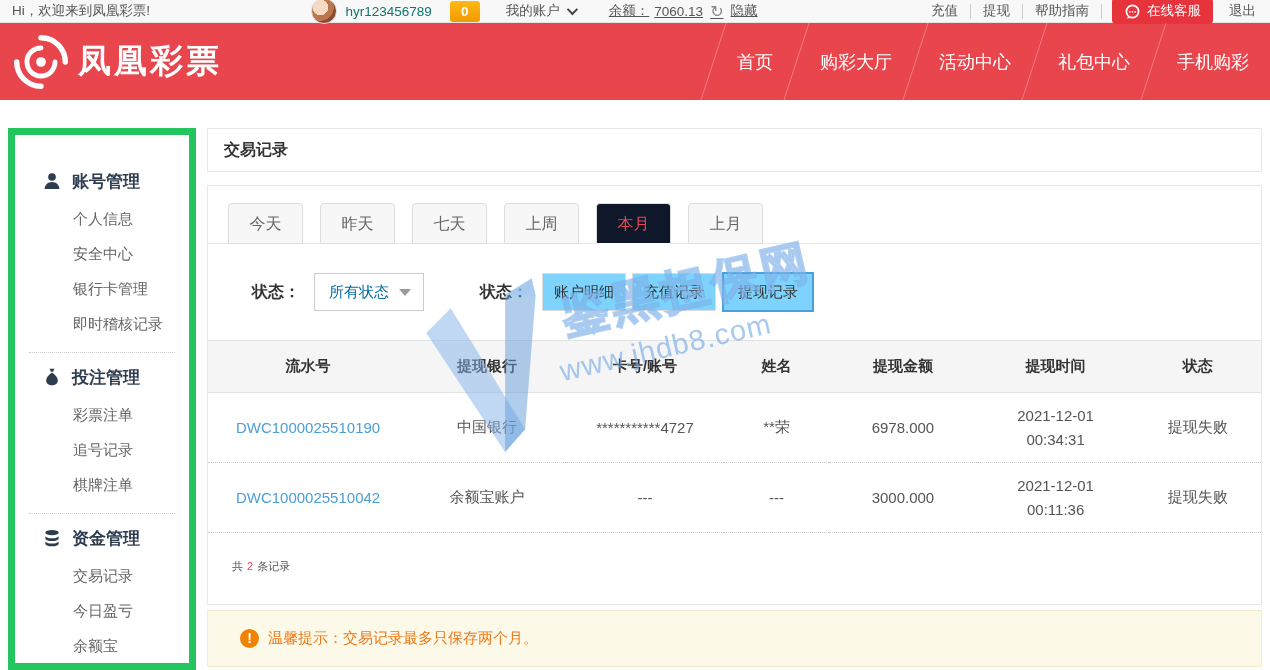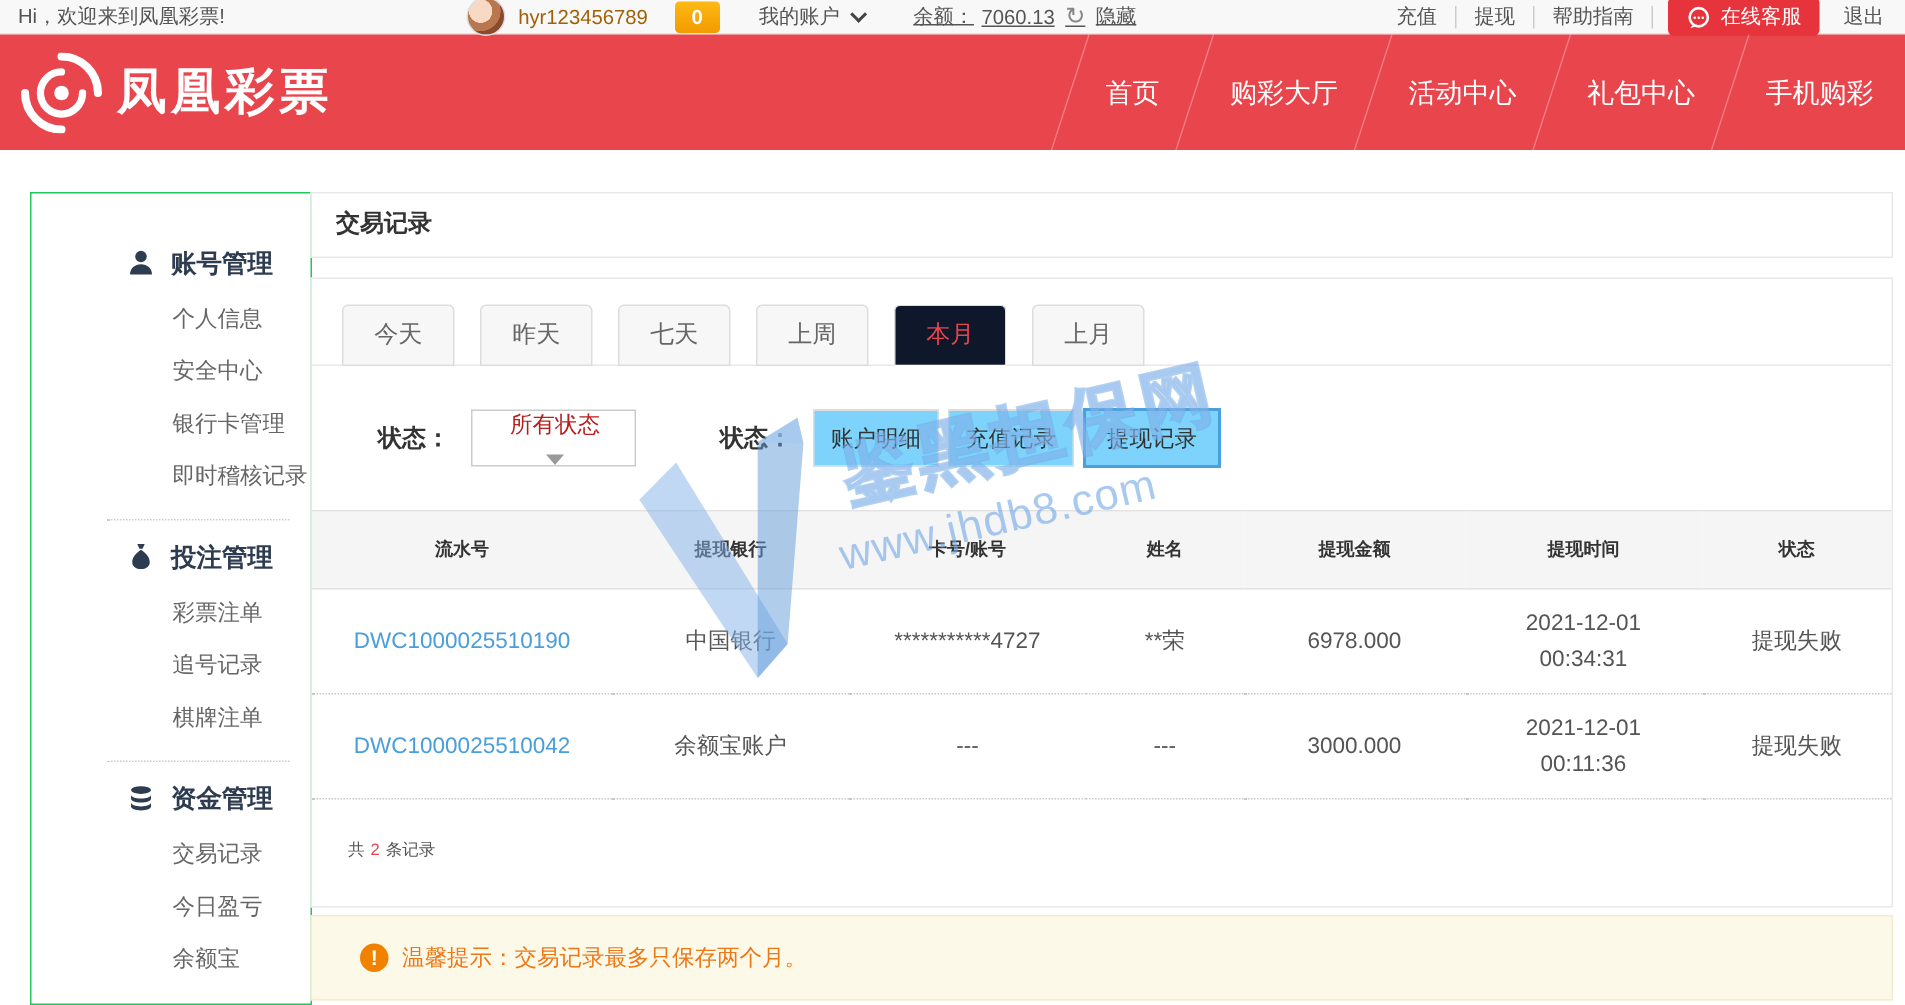--- a/index.html
+++ b/index.html
@@ -7,21 +7,21 @@
               font-family:"Liberation Sans","DejaVu Sans",sans-serif; }
 
   
   .topbar { height:23px; background:#f8f8f8; border-bottom:1px solid #e6e6e6;
             display:flex; align-items:center; padding:0 12px; font-size:13.5px; color:#555; }
   .spacer { flex:1; }
   .tb-group { display:flex; align-items:center; }
   .avatar { width:26px; height:26px; border-radius:50%; margin-right:8px;
             background:radial-gradient(circle at 35% 35%, #f7d9c4 0 35%, #b8774f 36% 60%, #8a4a2d 61% 100%);
             border:1px solid #ddd; }
-  .username { color:#a16207; }
+  .username { color:#0f766e; }
   .badge { margin-left:18px; min-width:30px; height:21px; background:linear-gradient(#fdb913,#f29b00);
            color:#fff; font-weight:bold; text-align:center; line-height:21px; border-radius:3px; padding:0 6px; }
   .myaccount { margin-left:26px; display:flex; align-items:center; gap:7px; cursor:pointer; }
   .chev { width:8px; height:8px; border-right:2px solid #444; border-bottom:2px solid #444;
           transform:rotate(45deg) translateY(-2px); }
   .balance { margin-left:34px; display:flex; align-items:center; gap:5px;text-decoration:underline; }
   .refresh { color:#888; font-size:16px; margin:0 2px; }
   .tb-links { display:flex; align-items:center; }
   .tb-link { padding:0 12px; cursor:pointer; }
   .vsep { width:1px; height:15px; background:#ccc; }
@@ -31,22 +31,22 @@
 
   
   .nav { height:77px; background:#e8454d; display:flex; align-items:center; padding:0 0 0 14px;gap:35px; }
   .brand { display:flex; align-items:center; gap:10px; }
   .brand-name { color:#fff; font-size:33px; font-weight:bold; letter-spacing:3px; }
   .menu { margin-left:auto; display:flex; align-items:stretch; height:77px; }
   .menu-item { color:#fff; font-size:18px; display:flex; align-items:center; padding:0 21px; cursor:pointer; }
   .slash { width:1px; background:rgba(255,255,255,0.3); transform:skewX(-18deg); margin:0 2px; }
 
   
-  .sidebar { position:absolute; left:20px; top:128px; width:188px; height:542px;
-             border:1px solid #22c55e; background:#fff; padding-top:26px;padding-left:36px; }
+  .sidebar { position:absolute; left:8px; top:128px; width:188px; height:542px;
+             border:7px solid #22c55e; background:#fff; padding-top:26px; }
   .sec-head { display:flex; align-items:center; gap:10px; padding-left:27px; height:40px; }
   .sec-head .ticon { width:20px; height:20px; flex:none; }
   .sec-title { font-size:17px; font-weight:bold; color:#2e3c50; }
   .side-item { padding-left:58px; height:35px; line-height:35px; font-size:15px; color:#666; cursor:pointer; }
   .side-item:first-of-type { margin-top:6px; }
   .dotsep { border-top:1px dotted #ccc; margin:11px 14px 4px; }
 
   .main { position:absolute; left:207px; top:128px; width:1055px; }
   .title-box { height:44px; border:1px solid #e8e8e8; line-height:42px; padding-left:16px;
                font-size:16px; font-weight:bold; color:#333; background:#fff; }
@@ -57,33 +57,33 @@
   .tab { width:75px; height:41px; line-height:40px; text-align:center; background:#f7f7f7;
          border:1px solid #ddd; border-radius:4px 4px 0 0; color:#666; font-size:16px;
          margin-bottom:-1px; cursor:pointer; }
   .tab.active { background:#0f172a; color:#e8454d; border-bottom-color:#fff; }
 
   
   .filters { display:flex; align-items:center; padding:28px 0 28px 44px; }
   .flabel { font-size:16px; font-weight:bold; color:#333; }
   .select { margin-left:14px; width:110px; height:38px; border:1px solid #ccc; display:flex;
             align-items:center; justify-content:space-between; padding:0 12px 0 14px;
-            font-size:15px; color:#b91c1c; cursor:pointer; background:#fff;flex-direction:column; }
+            font-size:15px; color:#0369a1; cursor:pointer; background:#fff; }
   .tri { width:0; height:0; border-left:6px solid transparent; border-right:6px solid transparent;
          border-top:7px solid #9a9a9a; }
   .flabel2 { margin-left:56px; }
   .fbtn { margin-left:14px; width:84px; height:38px; background:#7dd3fc; border:1px solid #ddd;
           font-size:15px; color:#333; display:flex; align-items:center; justify-content:center; cursor:pointer; }
   .fbtn + .fbtn { margin-left:6px; }
   .fbtn.active { border:2px solid #4aa0dc; height:40px; width:92px; }
 
   
   table { width:100%; border-collapse:collapse; text-align:center; }
   thead tr { background:#f5f5f5; height:52px; border-top:1px solid #e2e2e2; border-bottom:1px solid #e2e2e2; }
-  th { font-size:12px; color:#333; font-weight:bold; }
+  th { font-size:15px; color:#333; font-weight:bold; }
   tbody tr { height:70px; border-bottom:1px dotted #c9c9c9; }
   td { font-size:15px; color:#555; }
   td.link { color:#4a9ed9; cursor:pointer; }
   .dt { line-height:1.55; }
 
   .summary { padding:26px 0 30px 24px; font-size:11px; color:#555; }
   .summary .count { color:#e8454d; padding:0 4px; }
 
   
   .notice { margin-top:5px; height:57px; background:#fdf9e8; border:1px solid #f3ecce;

